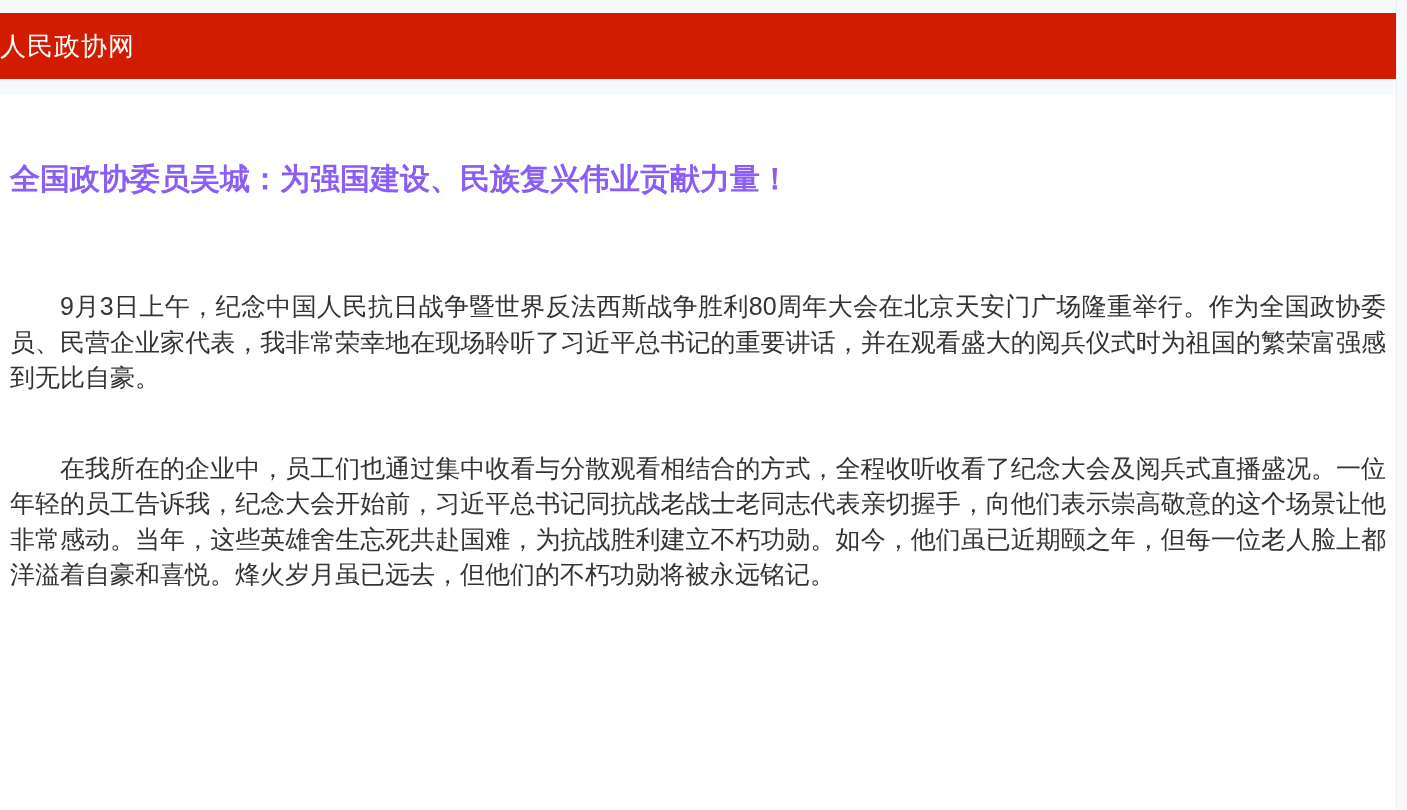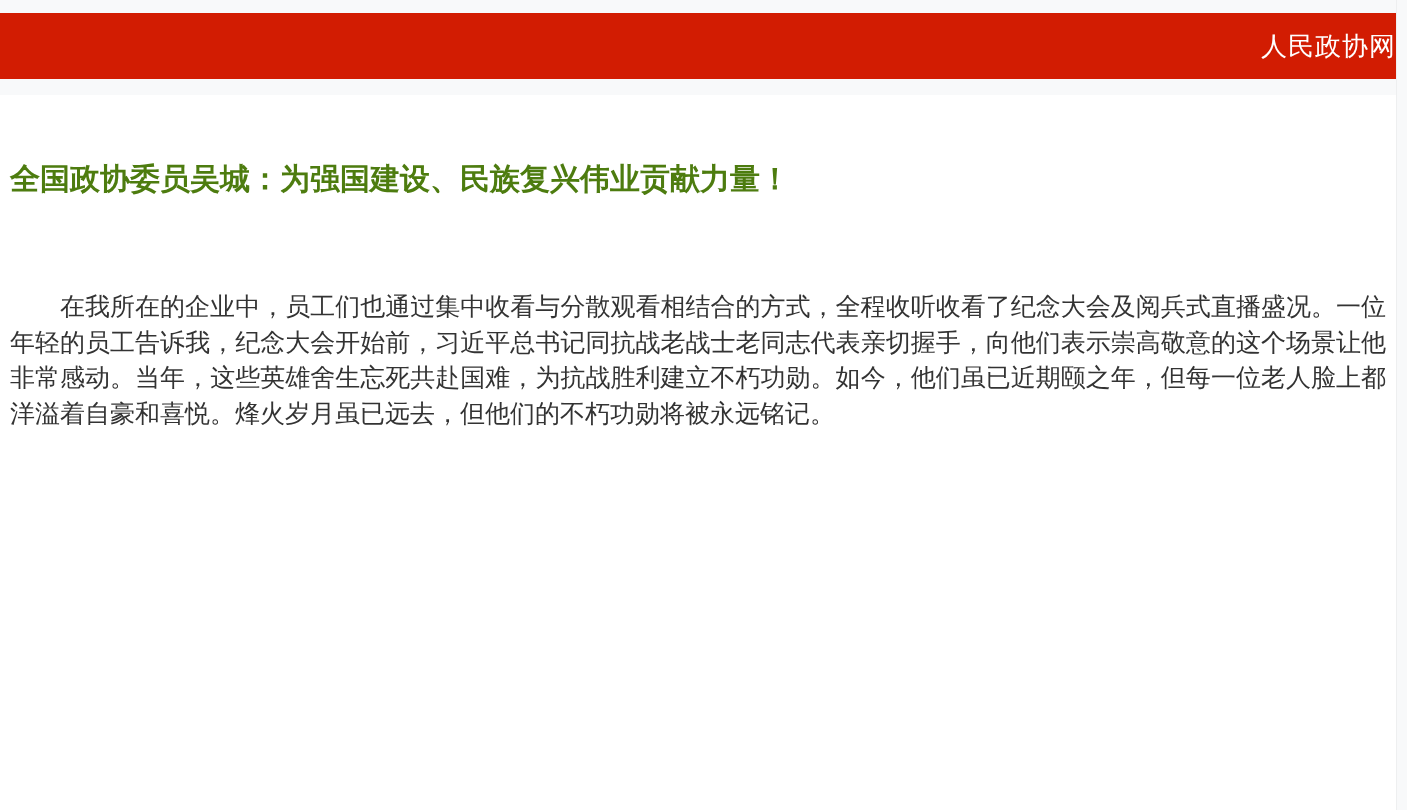--- a/index.html
+++ b/index.html
@@ -18,21 +18,21 @@
     height: 810px;
   }
   .site-header {
     position: absolute;
     top: 13px; left: 0;
     width: 1396px;
     height: 66px;
     background: #d21c02;
     display: flex;
     align-items: center;
-    justify-content: flex-end;
+    justify-content: flex-start;
   }
   .site-title {
     color: #ffffff;
     font-size: 26px;
     letter-spacing: 1px;
     white-space: nowrap;
   }
   .article {
     position: absolute;
     top: 95px; left: 0;
@@ -41,21 +41,21 @@
     background: #ffffff;
     overflow: hidden;
     padding-top: 63px;
     box-sizing: border-box;
   }
   .article-title {
     margin: 0 10px;
     font-size: 30px;
     line-height: 42px;
     font-weight: bold;
-    color: #4d7c0f;
+    color: #8b5cf6;
   }
   .article-body {
     padding-top: 89px;
   }
   .article-body p {
     margin: 0 0 55px;
     padding: 0 10px;
     font-size: 25px;
     line-height: 35.5px;
     color: #333333;
@@ -78,19 +78,20 @@
 <div class="page">
 
   <header class="site-header">
     <span class="site-title">人民政协网</span>
   </header>
 
   <main class="article">
     <h1 class="article-title">全国政协委员吴城：为强国建设、民族复兴伟业贡献力量！</h1>
 
     <div class="article-body">
+      <p>9月3日上午，纪念中国人民抗日战争暨世界反法西斯战争胜利80周年大会在北京天安门广场隆重举行。作为全国政协委员、民营企业家代表，我非常荣幸地在现场聆听了习近平总书记的重要讲话，并在观看盛大的阅兵仪式时为祖国的繁荣富强感到无比自豪。</p>
       <p>在我所在的企业中，员工们也通过集中收看与分散观看相结合的方式，全程收听收看了纪念大会及阅兵式直播盛况。一位年轻的员工告诉我，纪念大会开始前，习近平总书记同抗战老战士老同志代表亲切握手，向他们表示崇高敬意的这个场景让他非常感动。当年，这些英雄舍生忘死共赴国难，为抗战胜利建立不朽功勋。如今，他们虽已近期颐之年，但每一位老人脸上都洋溢着自豪和喜悦。烽火岁月虽已远去，但他们的不朽功勋将被永远铭记。</p>
     </div>
   </main>
 
 </div>
 
 <div class="scroll-gutter"></div>
 
 </body></html>

